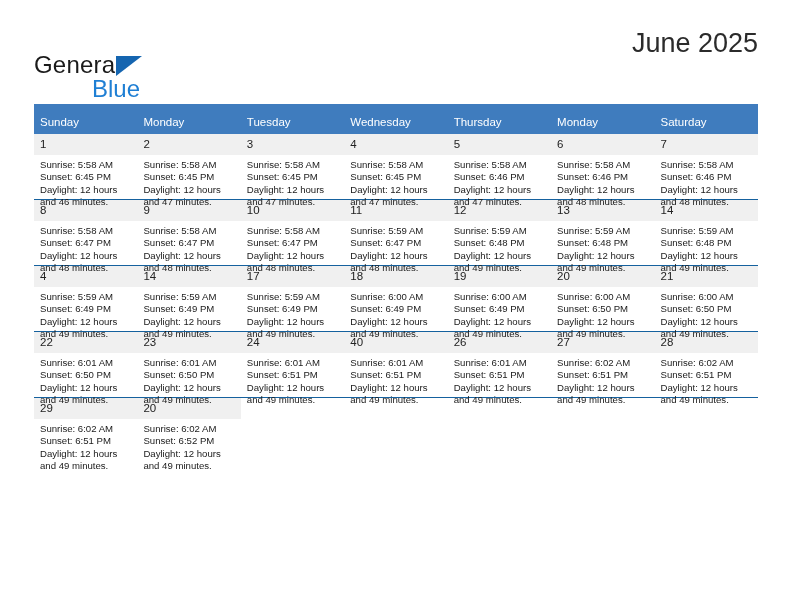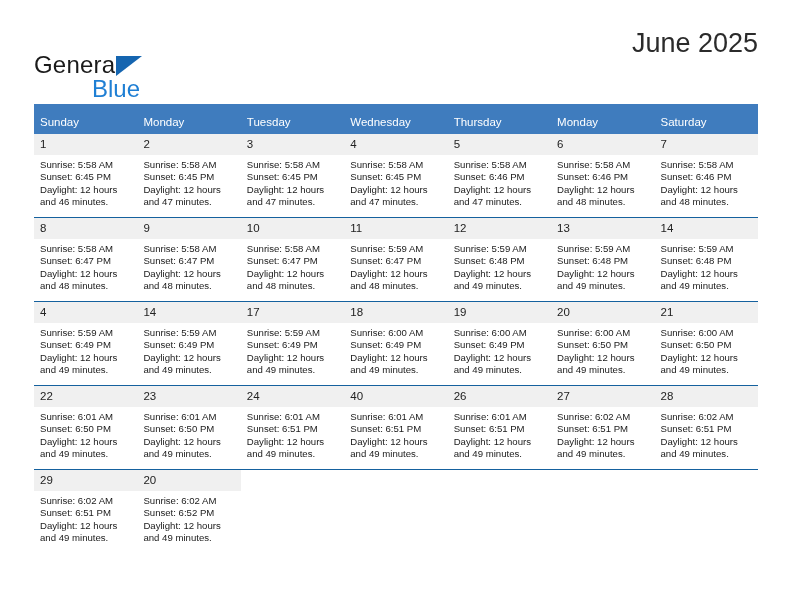--- a/index.html
+++ b/index.html
@@ -121,21 +121,21 @@
     height: 15px;
   }
   .daynum.empty {
     background: #ffffff;
   }
   .details {
     padding: 4px 6px 0 6px;
     font-size: 9.6px;
     line-height: 12.3px;
     color: #1a1a1a;
-    height: 62px;
+    height: 44px;
     box-sizing: border-box;
   }
   .details div {
     white-space: nowrap;
   }
   .cell-empty .details {
     height: 62px;
   }
 </style>
 </head>

